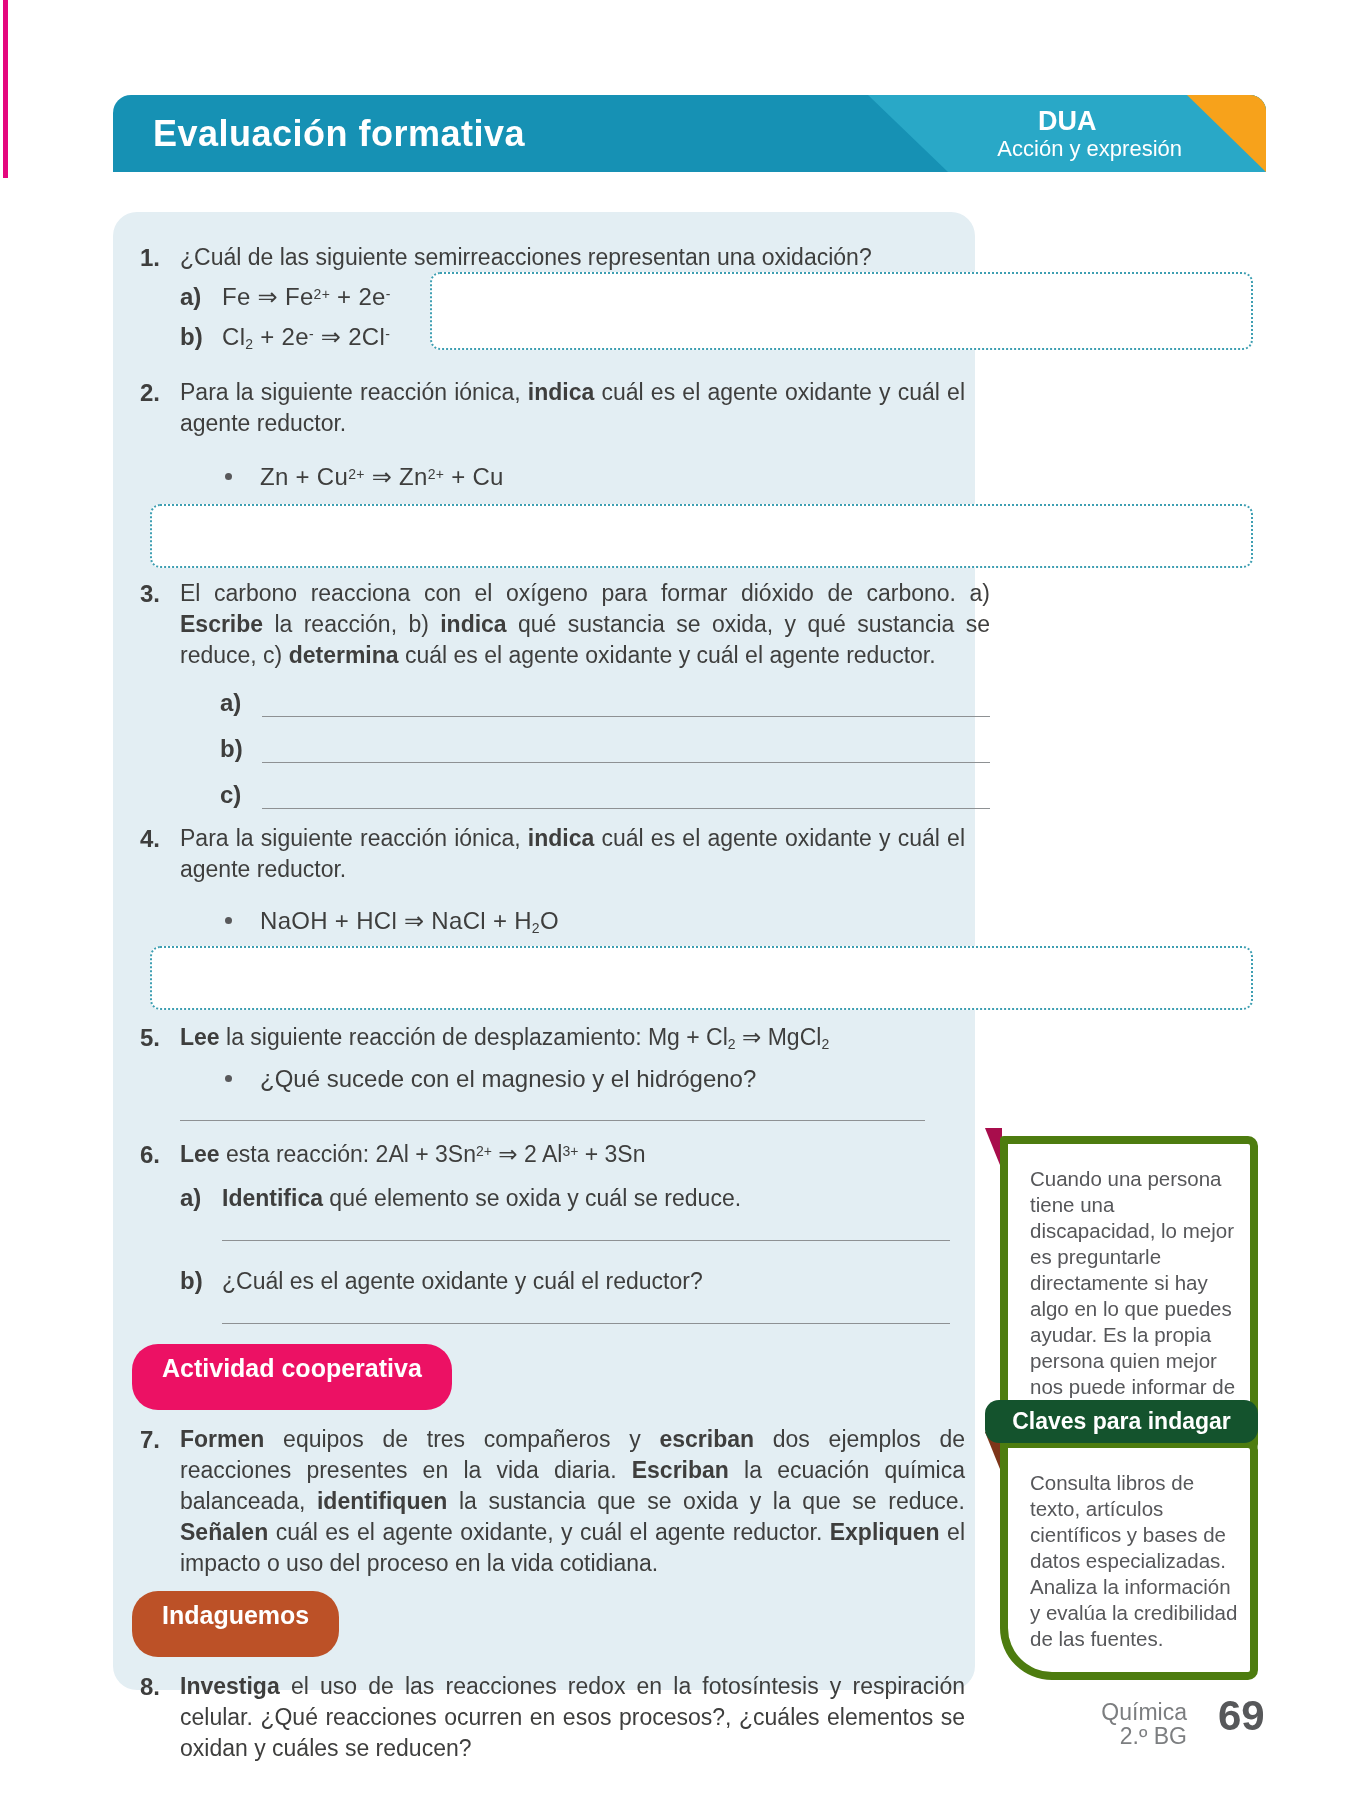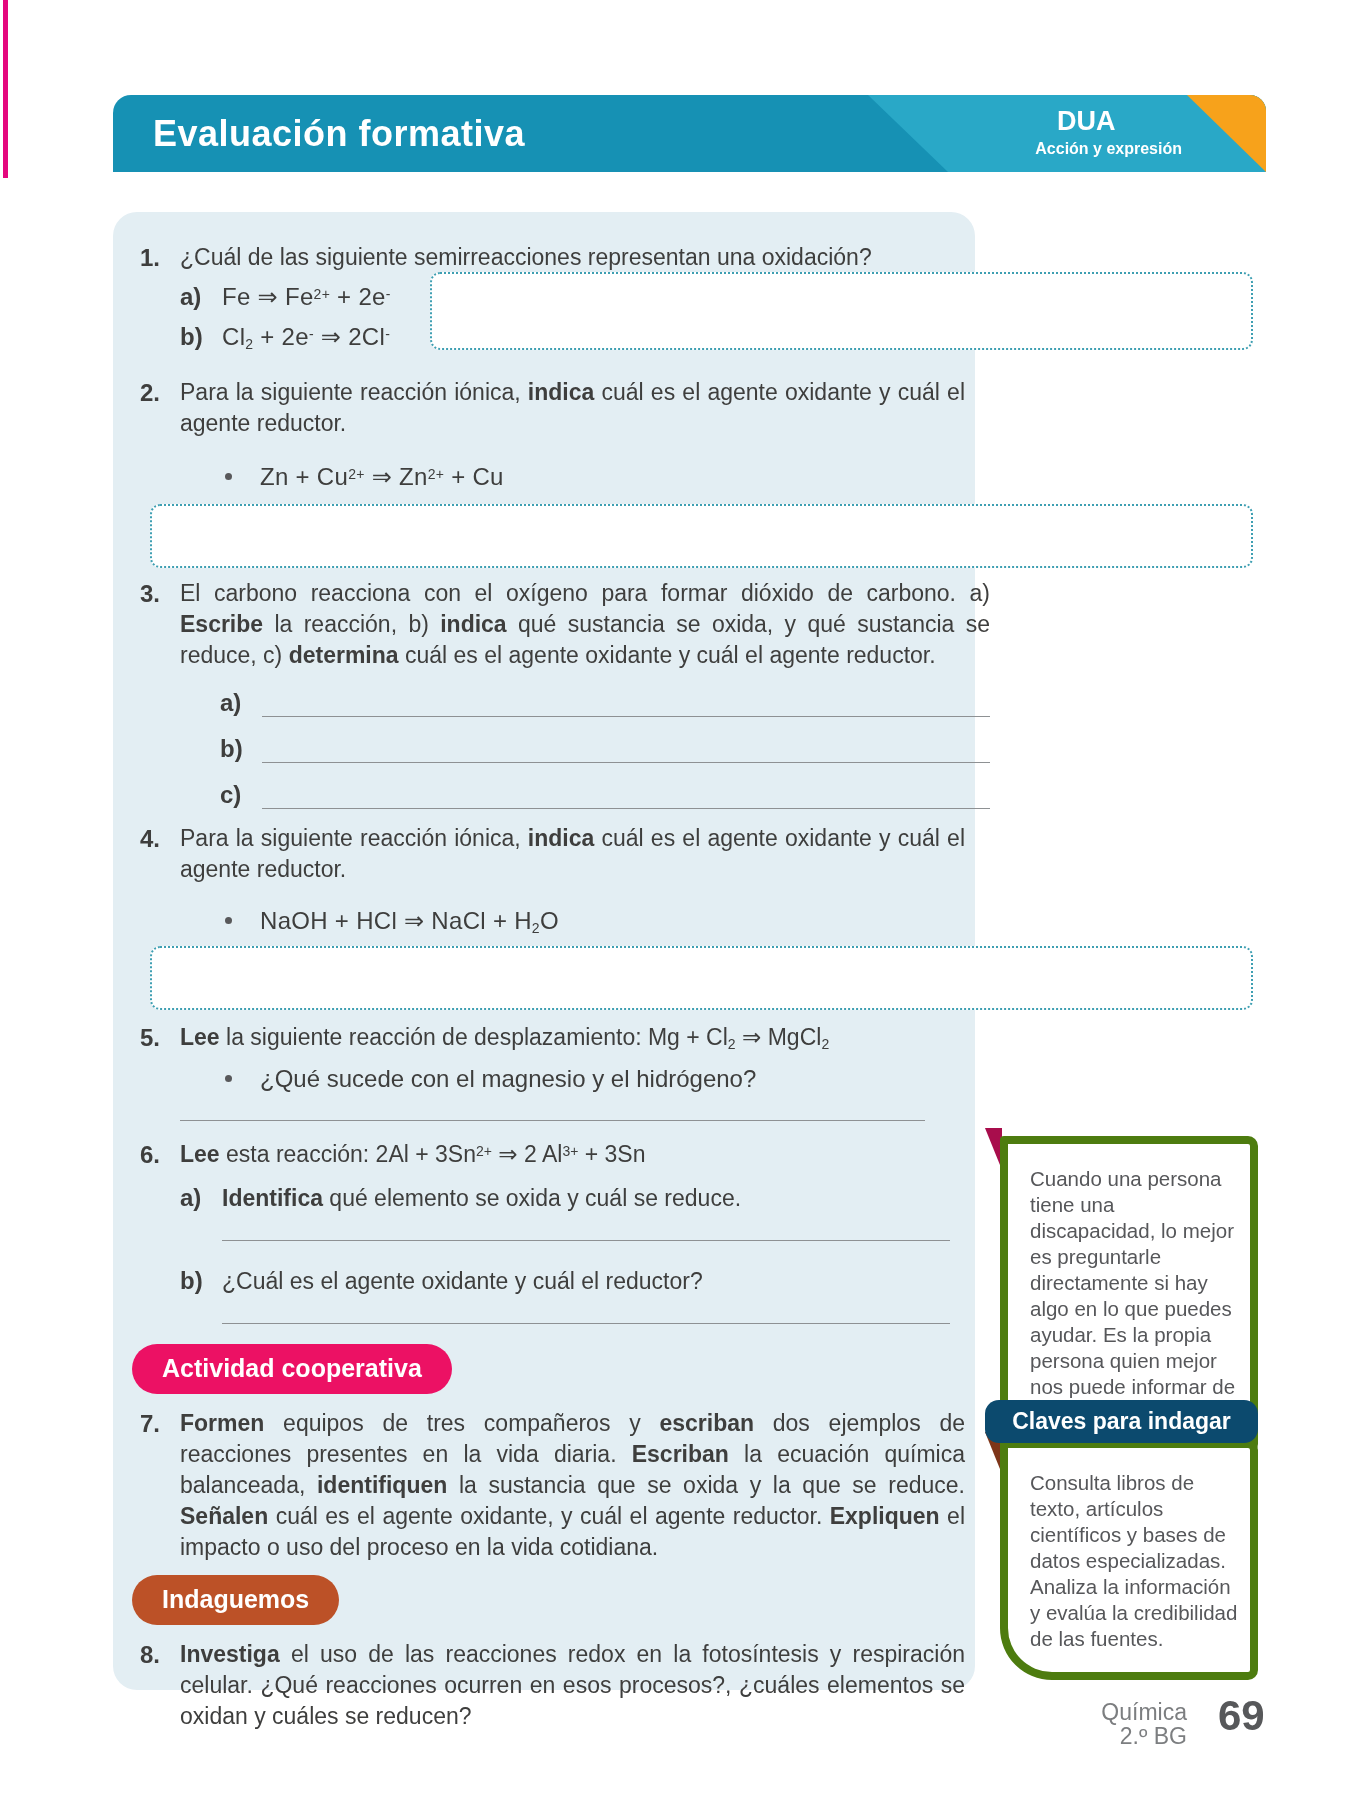--- a/index.html
+++ b/index.html
@@ -14,21 +14,21 @@
   .banner { position:absolute; left:113px; top:95px; width:1153px; height:77px;
             background:#1691B4; border-radius:18px 16px 0 0; overflow:hidden; }
   .banner-light { position:absolute; inset:0; background:#29A8C7;
             clip-path:polygon(755px 0, 1153px 0, 1153px 77px, 835px 77px); }
   .banner-orange { position:absolute; inset:0; background:#F7A21B;
             clip-path:polygon(1074px 0, 1153px 0, 1153px 77px); }
   .banner-title { position:absolute; left:40px; top:50%; transform:translateY(-50%);
             color:#fff; font-size:36px; font-weight:600; letter-spacing:.5px; }
   .dua { position:absolute; right:84px; top:11px; text-align:center; color:#fff; z-index:3; }
   .dua-title { font-size:27px; font-weight:bold; line-height:30px; }
-  .dua-sub { font-size:16px; font-weight:bold; line-height:25px;margin-left:45px; }
+  .dua-sub { font-size:22px; font-weight:normal; line-height:25px;margin-left:45px; }
 
   
   .panel { position:absolute; left:113px; top:212px; width:862px; height:1478px;
            background:#E3EEF3; border-radius:24px; padding:26px 0 0 27px; }
 
   .q { position:relative; display:flex; width:825px; }
   .qnum { flex:0 0 40px; font-weight:bold; font-size:24px; line-height:31px; }
   .qbody { flex:1; }
   .qtext { font-size:23px; line-height:31px; text-align:justify; }
   .qtext b, .qnum { color:#3E3E3D; }
@@ -46,35 +46,35 @@
   .dotted-box { background:#fff; border:2.5px dotted #3E9FB2; border-radius:10px; }
   .box-full { width:1103px; margin-left:10px; height:64px; }
   .box-q1 { position:absolute; left:290px; top:30px; width:823px; height:78px; }
 
   .ans-row { display:flex; align-items:flex-end; height:30px; margin-left:40px; }
   .ans-label { font-weight:bold; font-size:24px; line-height:28px; flex:0 0 42px; }
   .ans-line { width:728px; border-bottom:1.5px solid #8E9193; height:26px; }
   .line-solo { margin-left:70px; width:745px; border-bottom:1.5px solid #8E9193; height:0; }
 
   .pill { display:inline-block; color:#fff; font-weight:bold; font-size:25px;
-          border-radius:26px; padding:10px 30px 11px; margin-left:-8px; }
+          border-radius:26px; padding:10px 30px 27px; margin-left:-8px; }
   .pill-pink { background:#EC1164; }
   .pill-rust { background:#BC5127; }
 
   
   .mt4{margin-top:4px}.mt8{margin-top:8px}.mt10{margin-top:10px}.mt12{margin-top:12px}
   .mt14{margin-top:14px}.mt16{margin-top:16px}.mt18{margin-top:18px}.mt20{margin-top:20px}
   .mt22{margin-top:22px}.mt26{margin-top:26px}
 
   
   .side-badge { position:absolute; width:273px; height:43px; border-radius:14px;
         color:#fff; font-weight:bold; font-size:23px; display:flex; align-items:center;
         justify-content:center; z-index:2; }
   .badge-pink { background:#EC1164; }
-  .badge-rust { background:#0c4a6e; }
+  .badge-rust { background:#14532d; }
   .side-fold { position:absolute; width:17px; height:42px; z-index:0;
         clip-path:polygon(0 0, 100% 0, 100% 100%); }
   .fold-pink { background:#A80D4C; }
   .fold-rust { background:#7E3519; }
   .side-bubble { position:absolute; width:258px; background:#fff; border:8px solid #4d7c0f;
         border-radius:4px 10px 10px 52px; padding:22px 12px 20px 22px;
         color:#56575A; font-size:20.5px; line-height:26px; z-index:1; }
 
   
   .footer-course { position:absolute; right:163px; top:1700px; text-align:right;

